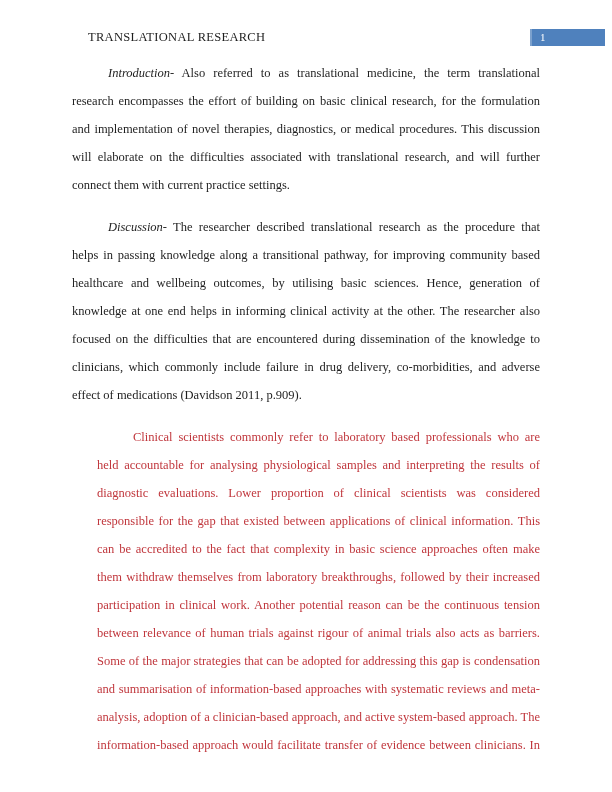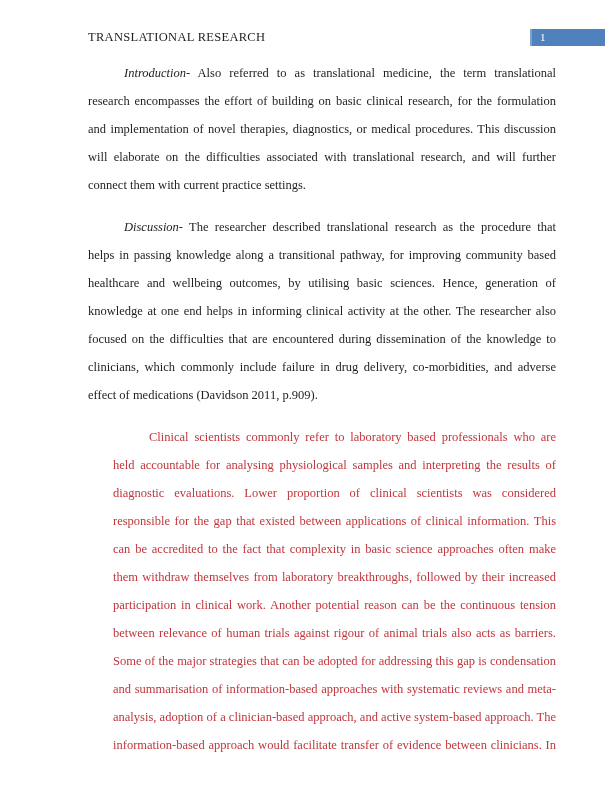--- a/index.html
+++ b/index.html
@@ -35,21 +35,21 @@
     box-sizing: border-box;
     background: #4f81bd;
     border-left: 2px solid #7ca1cd;
     color: #ffffff;
     font-size: 11px;
     line-height: 17px;
     padding-left: 8px;
   }
   .content {
     position: absolute;
-    left: 88px;
+    left: 72px;
     top: 59px;
     width: 468px;
     font-size: 12.5px;
     line-height: 28px;
     text-align: justify;
   }
   .para {
     margin: 0 0 14px 0;
     text-indent: 36px;
   }

